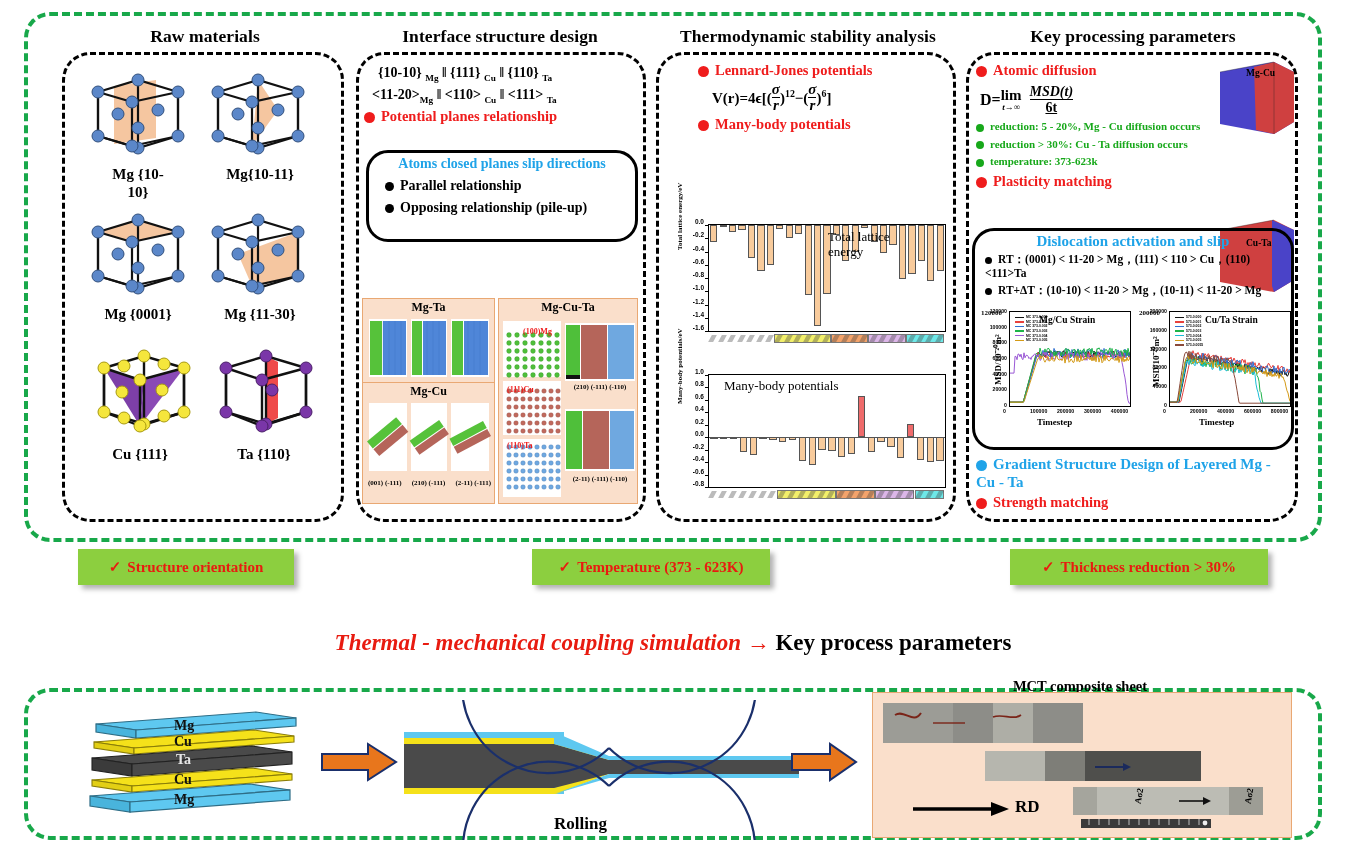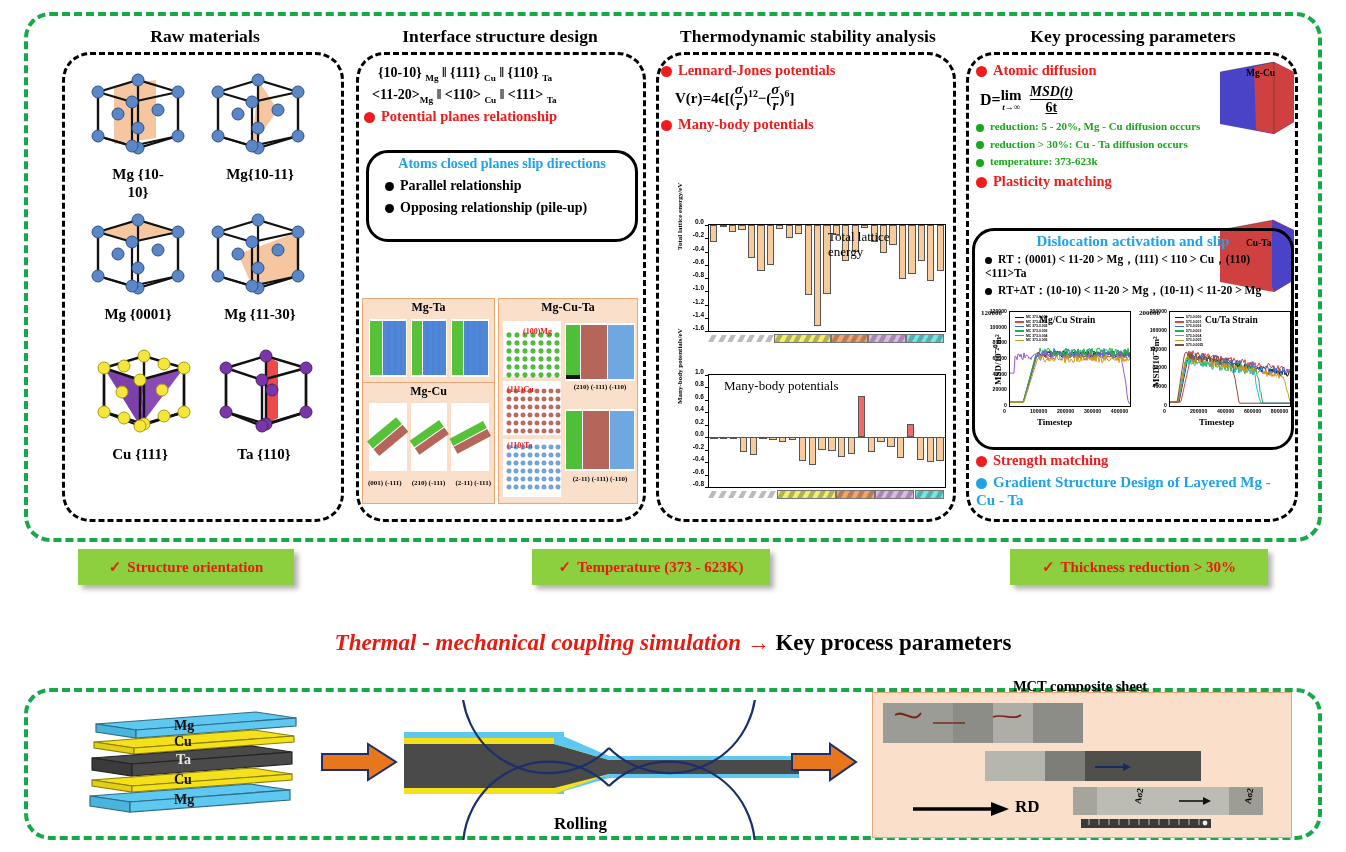--- a/index.html
+++ b/index.html
@@ -545,21 +545,21 @@
       <rect x="1" y="2" width="16" height="58" fill="#4fbf3a"></rect>
       <rect x="18" y="2" width="26" height="58" fill="#b5655a"></rect>
       <rect x="45" y="2" width="24" height="58" fill="#6fa8e0"></rect>
     </svg>
   </div>
   <div class="abs" style="left:62px;top:176px;width:78px;font-size:7px;font-weight:bold;text-align:center;">(2-11) (-111) (-110)</div>
 </div>
 
 <div class="abs dash-panel" style="left:656px;top:52px;width:300px;height:470px;"></div>
 
-<div class="abs" style="left:661px;top:62px;width:292px;">
+<div class="abs" style="left:698px;top:62px;width:292px;">
   <div class="line"><span class="bullet b-red"></span><span class="t-red">Lennard-Jones potentials</span></div>
   <div class="line" style="margin-left:14px;font-size:15px;font-weight:bold;">
     V(r)=4ϵ[(<span style="display:inline-block;text-align:center;font-style:italic;vertical-align:-0.45em;"><span style="display:block;border-bottom:1.2px solid #000;line-height:1;">σ</span><span style="display:block;line-height:1;">r</span></span>)<sup>12</sup>−(<span style="display:inline-block;text-align:center;font-style:italic;vertical-align:-0.45em;"><span style="display:block;border-bottom:1.2px solid #000;line-height:1;">σ</span><span style="display:block;line-height:1;">r</span></span>)<sup>6</sup>]
   </div>
   <div class="line" style="margin-top:3px;"><span class="bullet b-red"></span><span class="t-red">Many-body potentials</span></div>
 </div>
 
 <div class="abs" style="left:668px;top:222px;width:282px;height:140px;">
   <div class="abs" style="left:0;top:28px;transform:rotate(-90deg);transform-origin:left top;width:100px;">
     <span class="axis-title">Total lattice energy/eV</span>
@@ -887,22 +887,22 @@
         </div>
         <div style="display: flex; align-items: center; height: 4.6px;">
           <span style="display: inline-block; width: 9px; height: 1.4px; background: rgb(138, 74, 58); margin-right: 2px;"></span>
           <span style="font-size: 3.4px; font-weight: bold; font-family: &quot;Liberation Sans&quot;, sans-serif; white-space: nowrap;">573-0.0055</span>
         </div>
       </div>
   </div>
 </div>
 
 <div class="abs" style="left:976px;top:452px;width:310px;">
+  <div class="line" style="margin-top:3px;white-space:normal;width:296px;line-height:1.2;"><span class="bullet b-blue"></span><span class="t-blue" style="font-size:15px;">Gradient Structure Design of Layered Mg - Cu - Ta</span></div>
   <div class="line"><span class="bullet b-red"></span><span class="t-red">Strength matching</span></div>
-  <div class="line" style="margin-top:3px;white-space:normal;width:296px;line-height:1.2;"><span class="bullet b-blue"></span><span class="t-blue" style="font-size:15px;">Gradient Structure Design of Layered Mg - Cu - Ta</span></div>
 </div>
 
 <div class="abs banner" style="left:78px;top:549px;width:216px;height:36px;">
   <span style="margin-right:6px;">✓</span>
     <span>Structure orientation</span>
 </div>
 <div class="abs banner" style="left:532px;top:549px;width:238px;height:36px;">
   <span style="margin-right:6px;">✓</span>
     <span>Temperature (373 - 623K)</span>
 </div>

